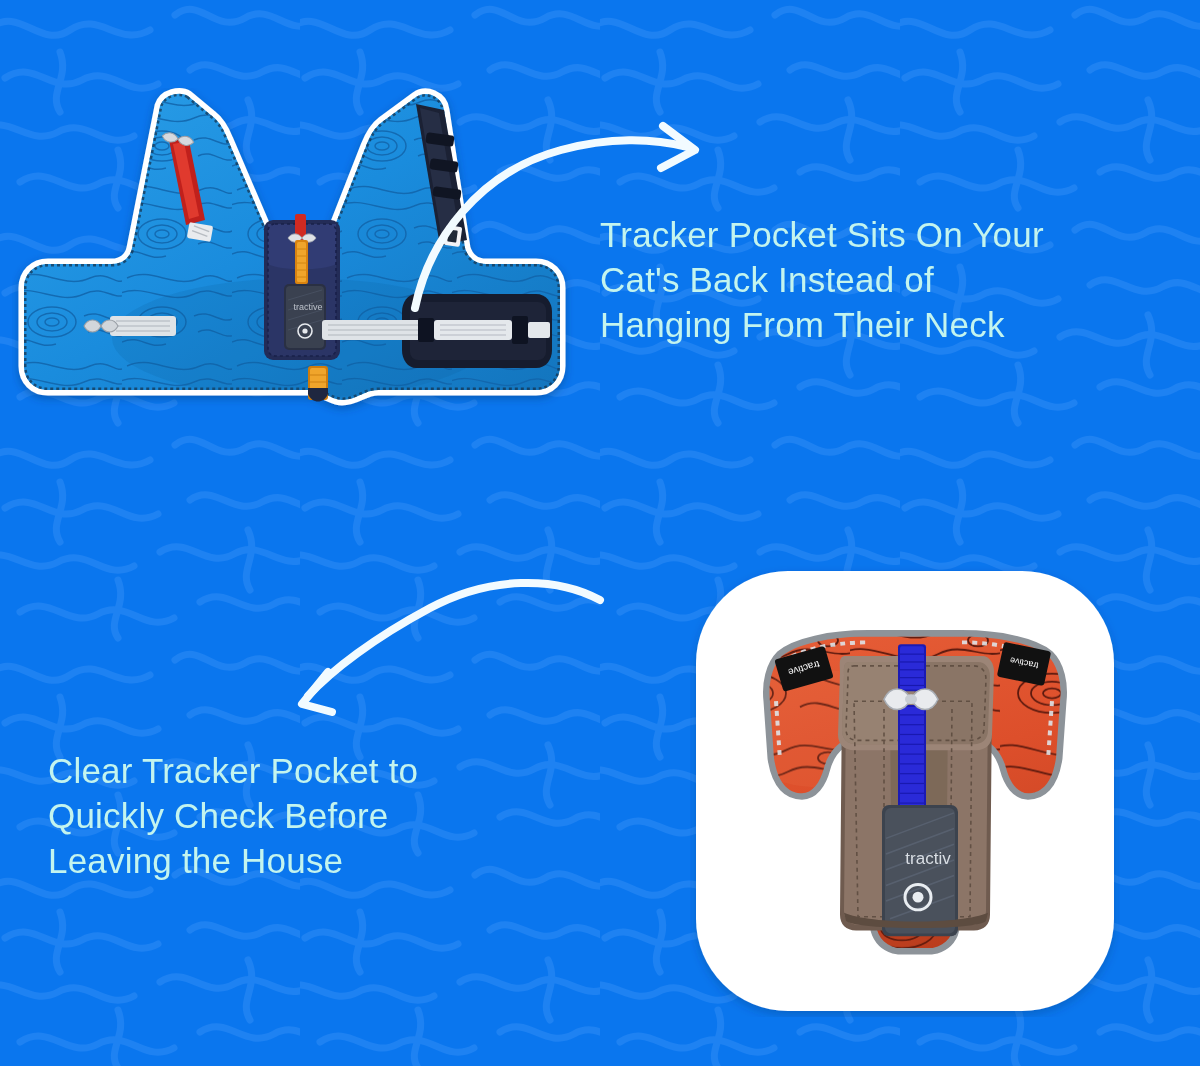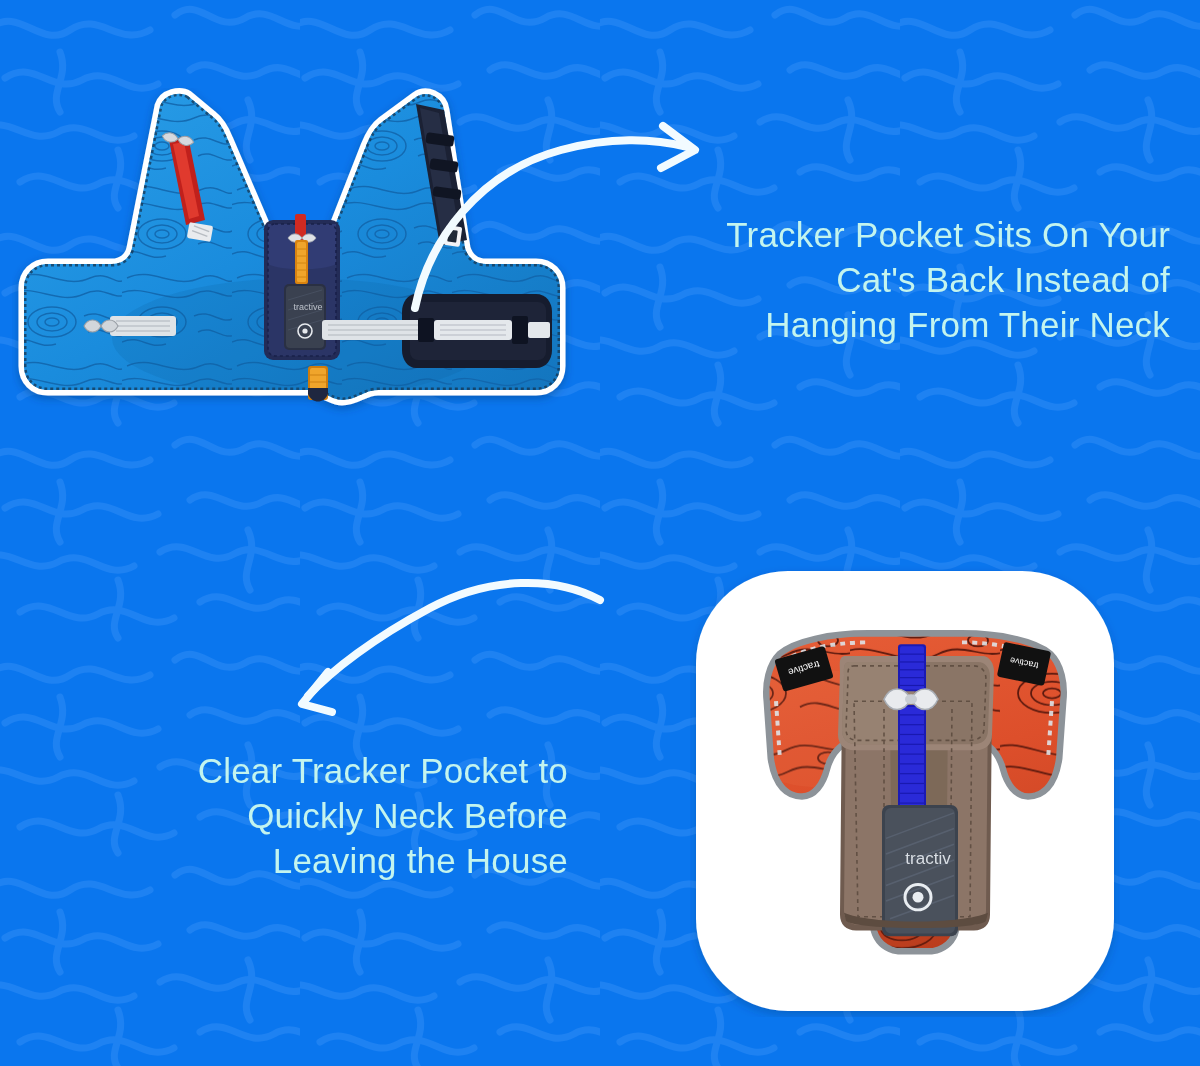--- a/index.html
+++ b/index.html
@@ -19,21 +19,21 @@
   #bg-squiggles{
     position:absolute;left:0;top:0;width:1200px;height:1066px;
     opacity:.55;
   }
   
   .callout{
     position:absolute;
     color:#c3f4ee;
     font-size:35px;
     line-height:45px;
-    text-align:right;
+    text-align:left;
     letter-spacing:.2px;
     white-space:pre-line;
   }
   #callout-top{ left:600px; top:212px; width:570px; }
   #callout-bottom{ left:48px; top:748px; width:520px; }
 
   
   .arrow{position:absolute;}
   #arrow-top{left:395px;top:120px;width:330px;height:200px;}
   #arrow-bottom{left:270px;top:578px;width:360px;height:140px;}
@@ -246,21 +246,21 @@
   <svg id="arrow-bottom" class="arrow" viewBox="0 0 360 140" xmlns="http://www.w3.org/2000/svg">
     <path d="M330,22 C286,-2 220,-2 160,30 C104,60 62,92 38,118" fill="none" stroke="#f2fbff" stroke-width="8" stroke-linecap="round"></path>
     <path d="M58,94 L32,126 L62,134" fill="none" stroke="#f2fbff" stroke-width="8" stroke-linecap="round" stroke-linejoin="round"></path>
   </svg>
 
   <div id="callout-top" class="callout">Tracker Pocket Sits On Your
 Cat's Back Instead of
 Hanging From Their Neck</div>
 
   <div id="callout-bottom" class="callout">Clear Tracker Pocket to
-Quickly Neck Before
+Quickly Check Before
 Leaving the House</div>
 
   <svg id="harness-orange-card" viewBox="0 0 430 452" xmlns="http://www.w3.org/2000/svg">
     <defs>
       <linearGradient id="orgFab" x1="0" y1="0" x2=".3" y2="1">
         <stop offset="0" stop-color="#e8613a"></stop>
         <stop offset=".5" stop-color="#dd4f2b"></stop>
         <stop offset="1" stop-color="#c23f1f"></stop>
       </linearGradient>
       <pattern id="topoOrange" width="150" height="120" patternUnits="userSpaceOnUse">

